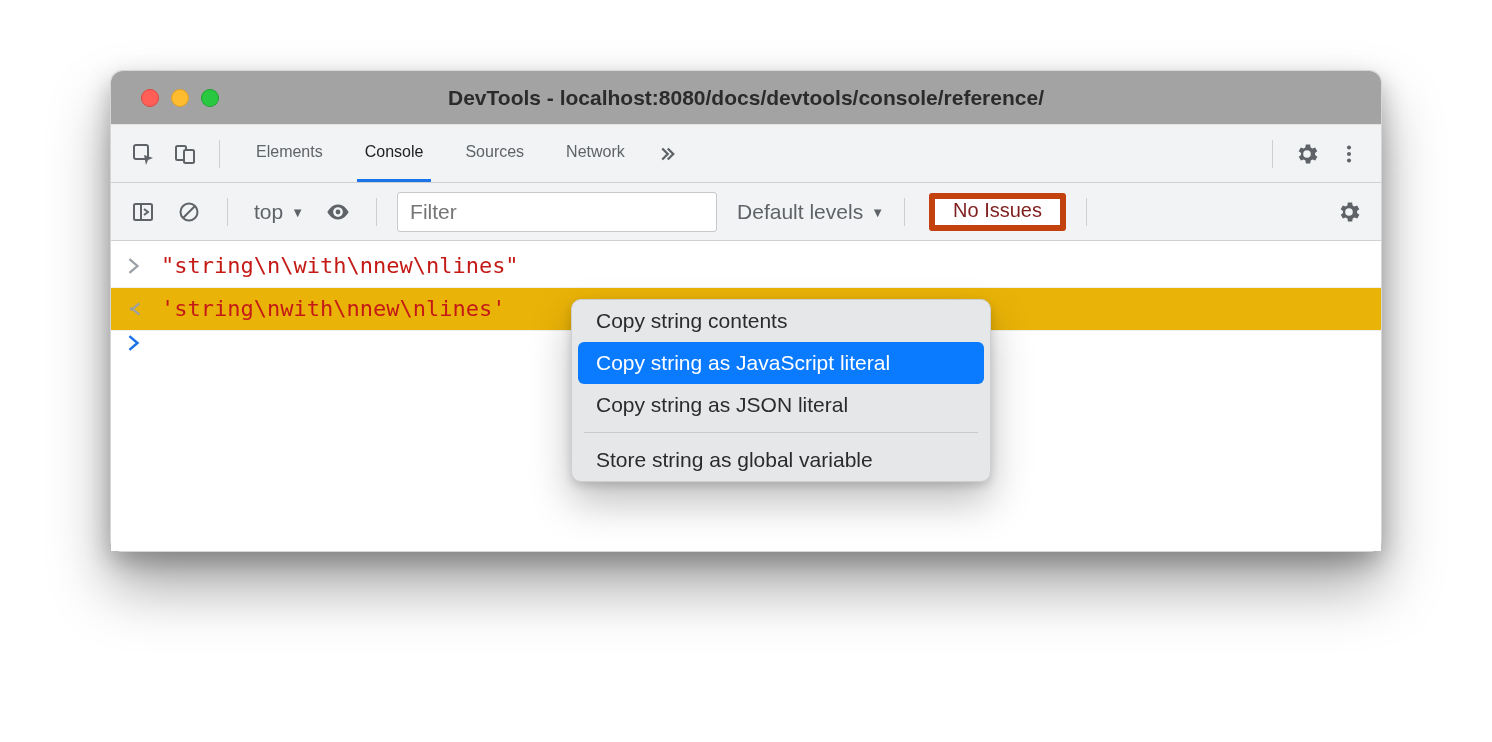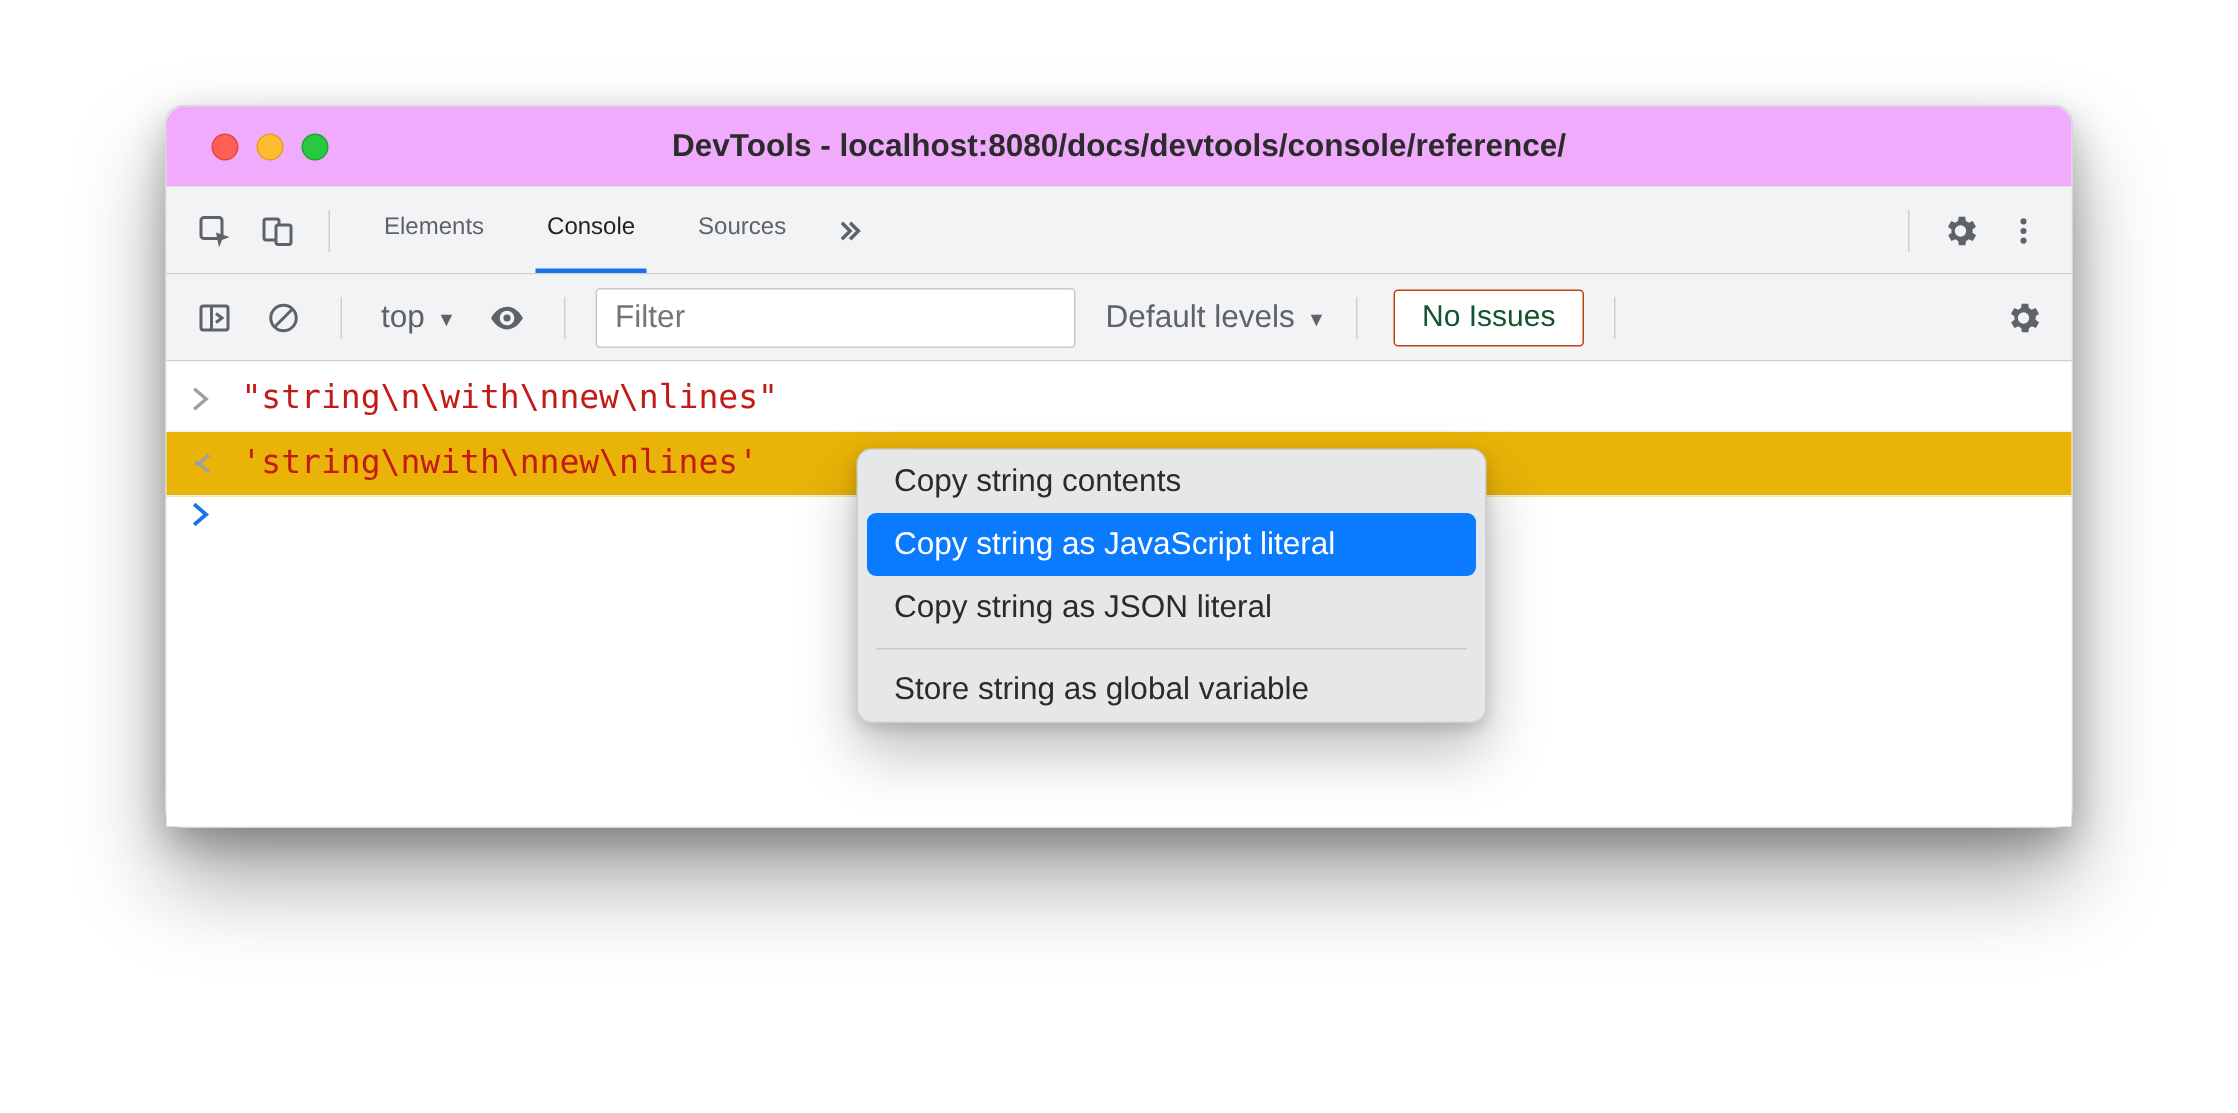--- a/index.html
+++ b/index.html
@@ -22,21 +22,21 @@
     background: #f1f3f4;
     border-radius: 12px;
     box-shadow: 0 35px 60px rgba(0,0,0,.35), 0 10px 25px rgba(0,0,0,.25);
     overflow: visible;
     position: relative;
     border: 1px solid #d6d6d8;
   }
   
   .titlebar {
     height: 54px;
-    background: #f0abfc;
+    background: #a3a3a3;
     border-top-left-radius: 12px;
     border-top-right-radius: 12px;
     display: flex;
     align-items: center;
     padding: 0 30px;
     border-bottom: 1px solid #e3e3e4;
     position: relative;
   }
   .traffic { display: flex; gap: 12px; }
   .dot { width: 18px; height: 18px; border-radius: 50%; }
@@ -94,23 +94,23 @@
   .filter-input {
     width: 320px; height: 40px;
     border: 1px solid #c8c9cb; border-radius: 3px; background: #fff;
     font-size: 21px; padding: 0 12px; color: #5f6368;
   }
   .level-picker {
     display: inline-flex; align-items: center; gap: 8px;
     font-size: 21px; color: #5f6368; margin-left: 10px;
   }
   .issues {
-    display: inline-flex; align-items: center; justify-content: center;
-    height: 38px; padding: 0 18px; border: 1px solid #c2410c;
-    border-radius: 3px; background: #fff; font-size: 20px; color: #14532d;
+    display: inline-flex; justify-content: center;
+    height: 38px; padding: 0 18px; border: 6px solid #c2410c;
+    border-radius: 3px; background: #fff; font-size: 20px; color: #7f1d1d;
     margin-left: 4px;
   }
   .toolbar-spacer { flex: 1; }
 
   
   .console-body { background: #fff; min-height: 310px; padding: 4px 0 30px 0; position: relative; }
   .row {
     display: flex; align-items: center; gap: 14px;
     padding: 4px 16px; font-family: Menlo, Consolas, monospace;
     font-size: 22px; line-height: 34px;
@@ -184,20 +184,23 @@
       <div class="tabs">
         <div class="tab t0">
             <span>Elements</span>
           </div>
         <div class="tab t1 active">
             <span>Console</span>
           </div>
         <div class="tab t2">
             <span>Sources</span>
           </div>
+        <div class="tab t3">
+            <span>Network</span>
+          </div>
       </div>
 
       <div class="icon-btn more-icon">
         <svg width="22" height="22" viewBox="0 0 24 24">
             <path d="M6 9l6 6 6-6" fill="none" stroke="#5f6368" stroke-width="2.5" transform="rotate(-90 12 12)"></path>
             <path d="M6 9l6 6 6-6" fill="none" stroke="#5f6368" stroke-width="2.5" transform="translate(6 0) rotate(-90 12 12)"></path>
           </svg>
       </div>
 
       <div class="tabs-spacer"></div>

